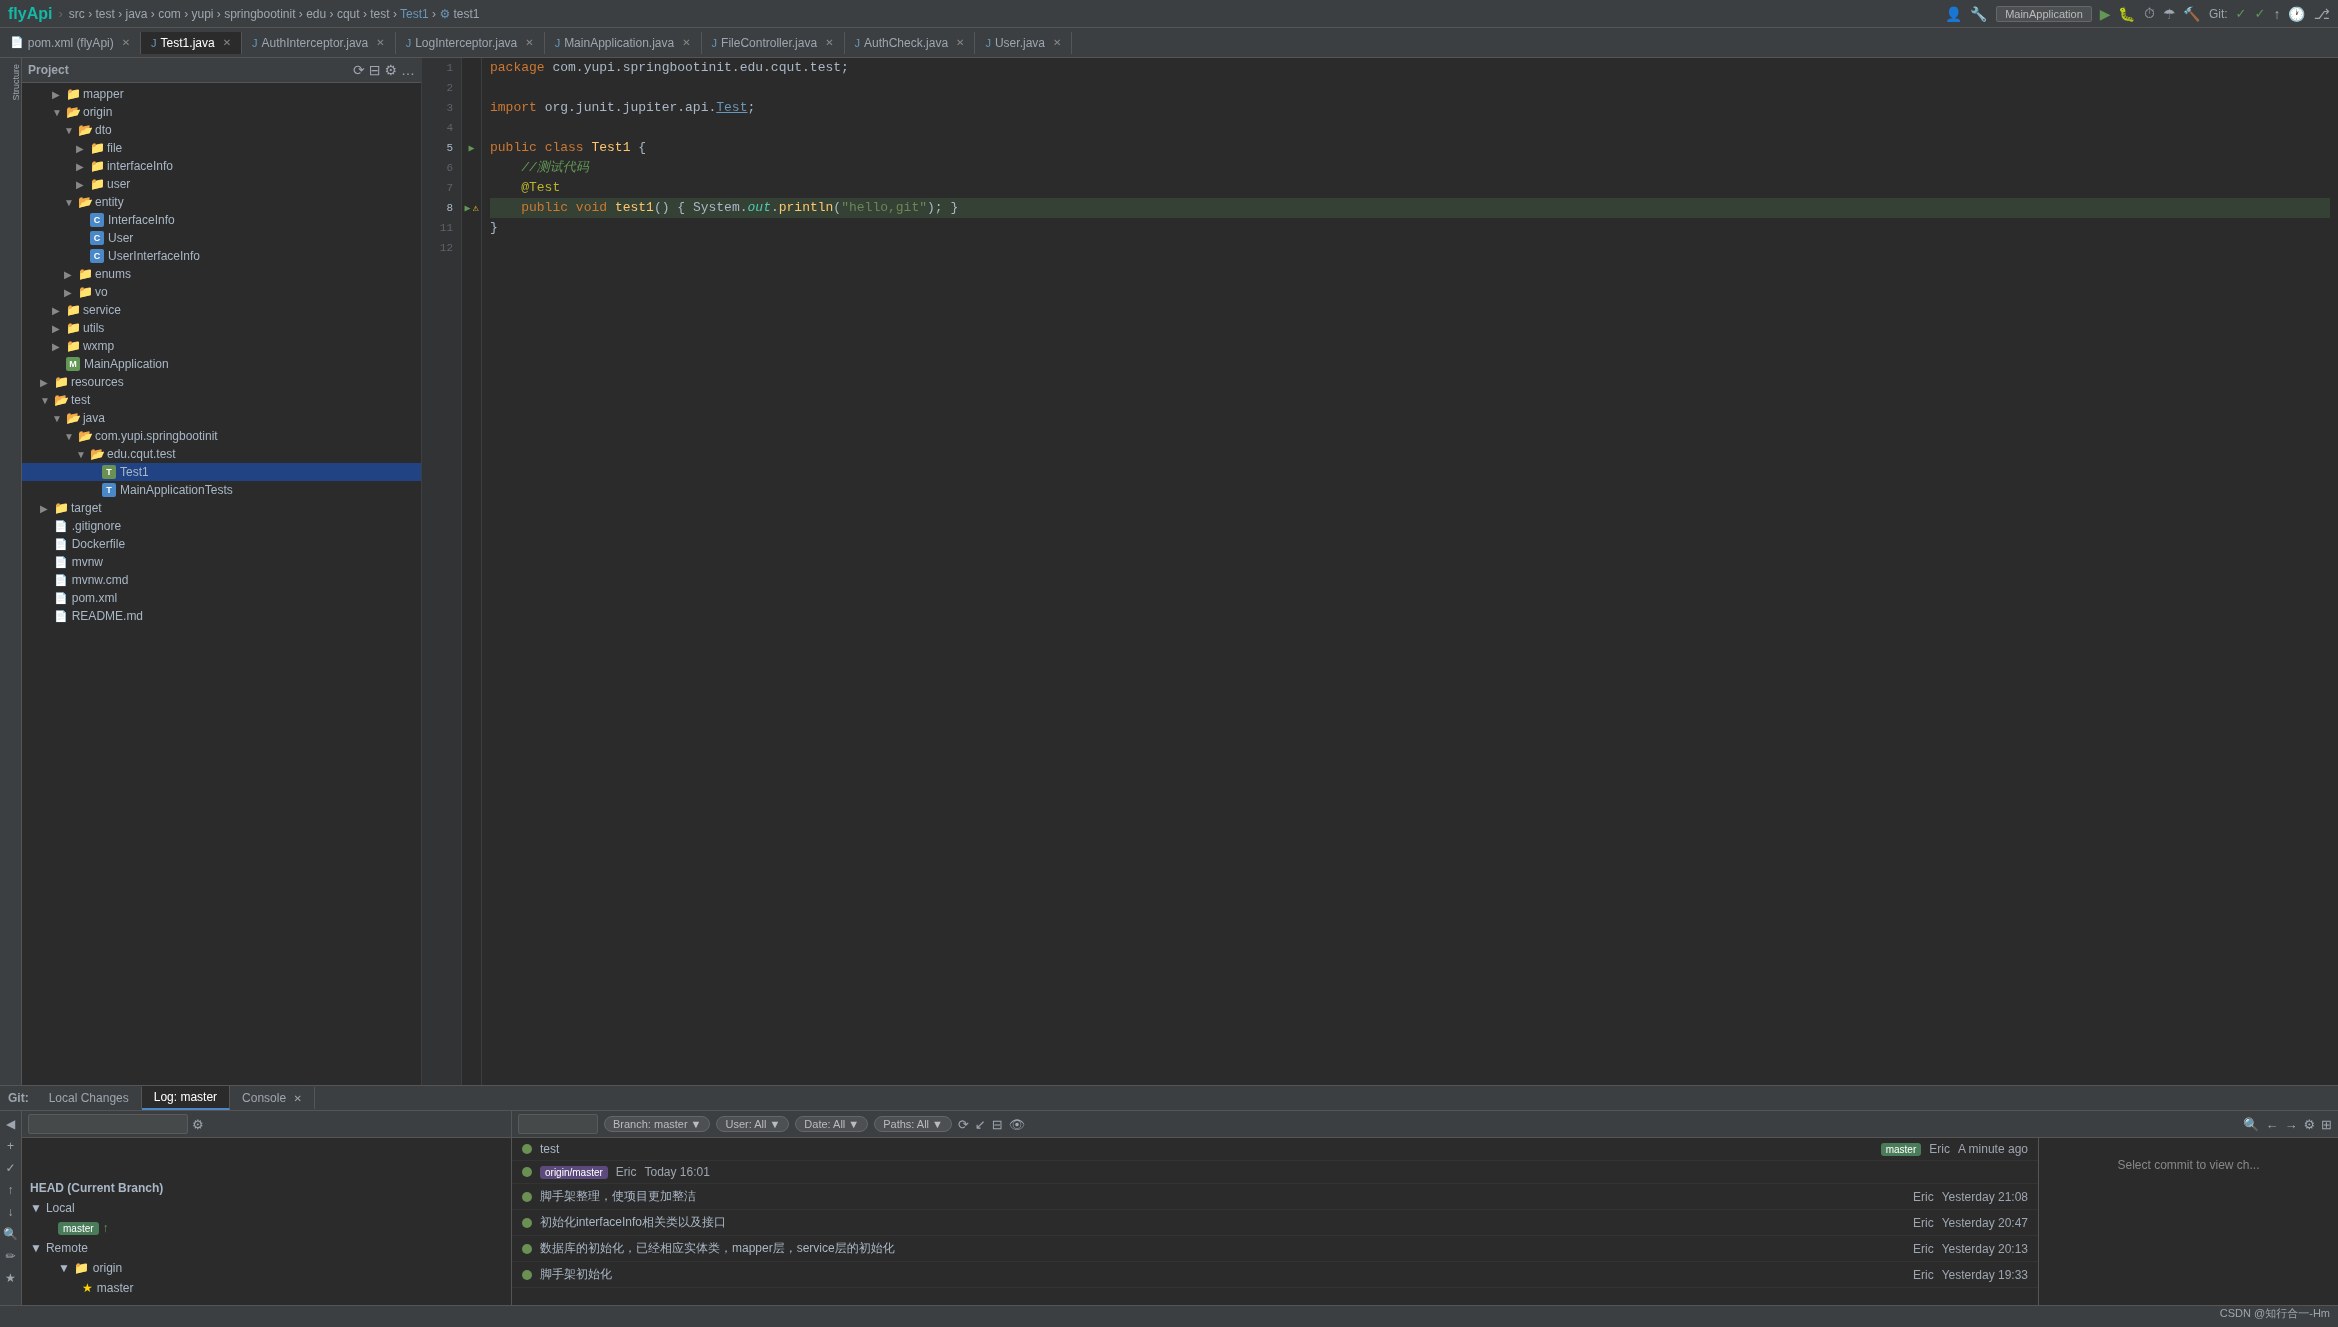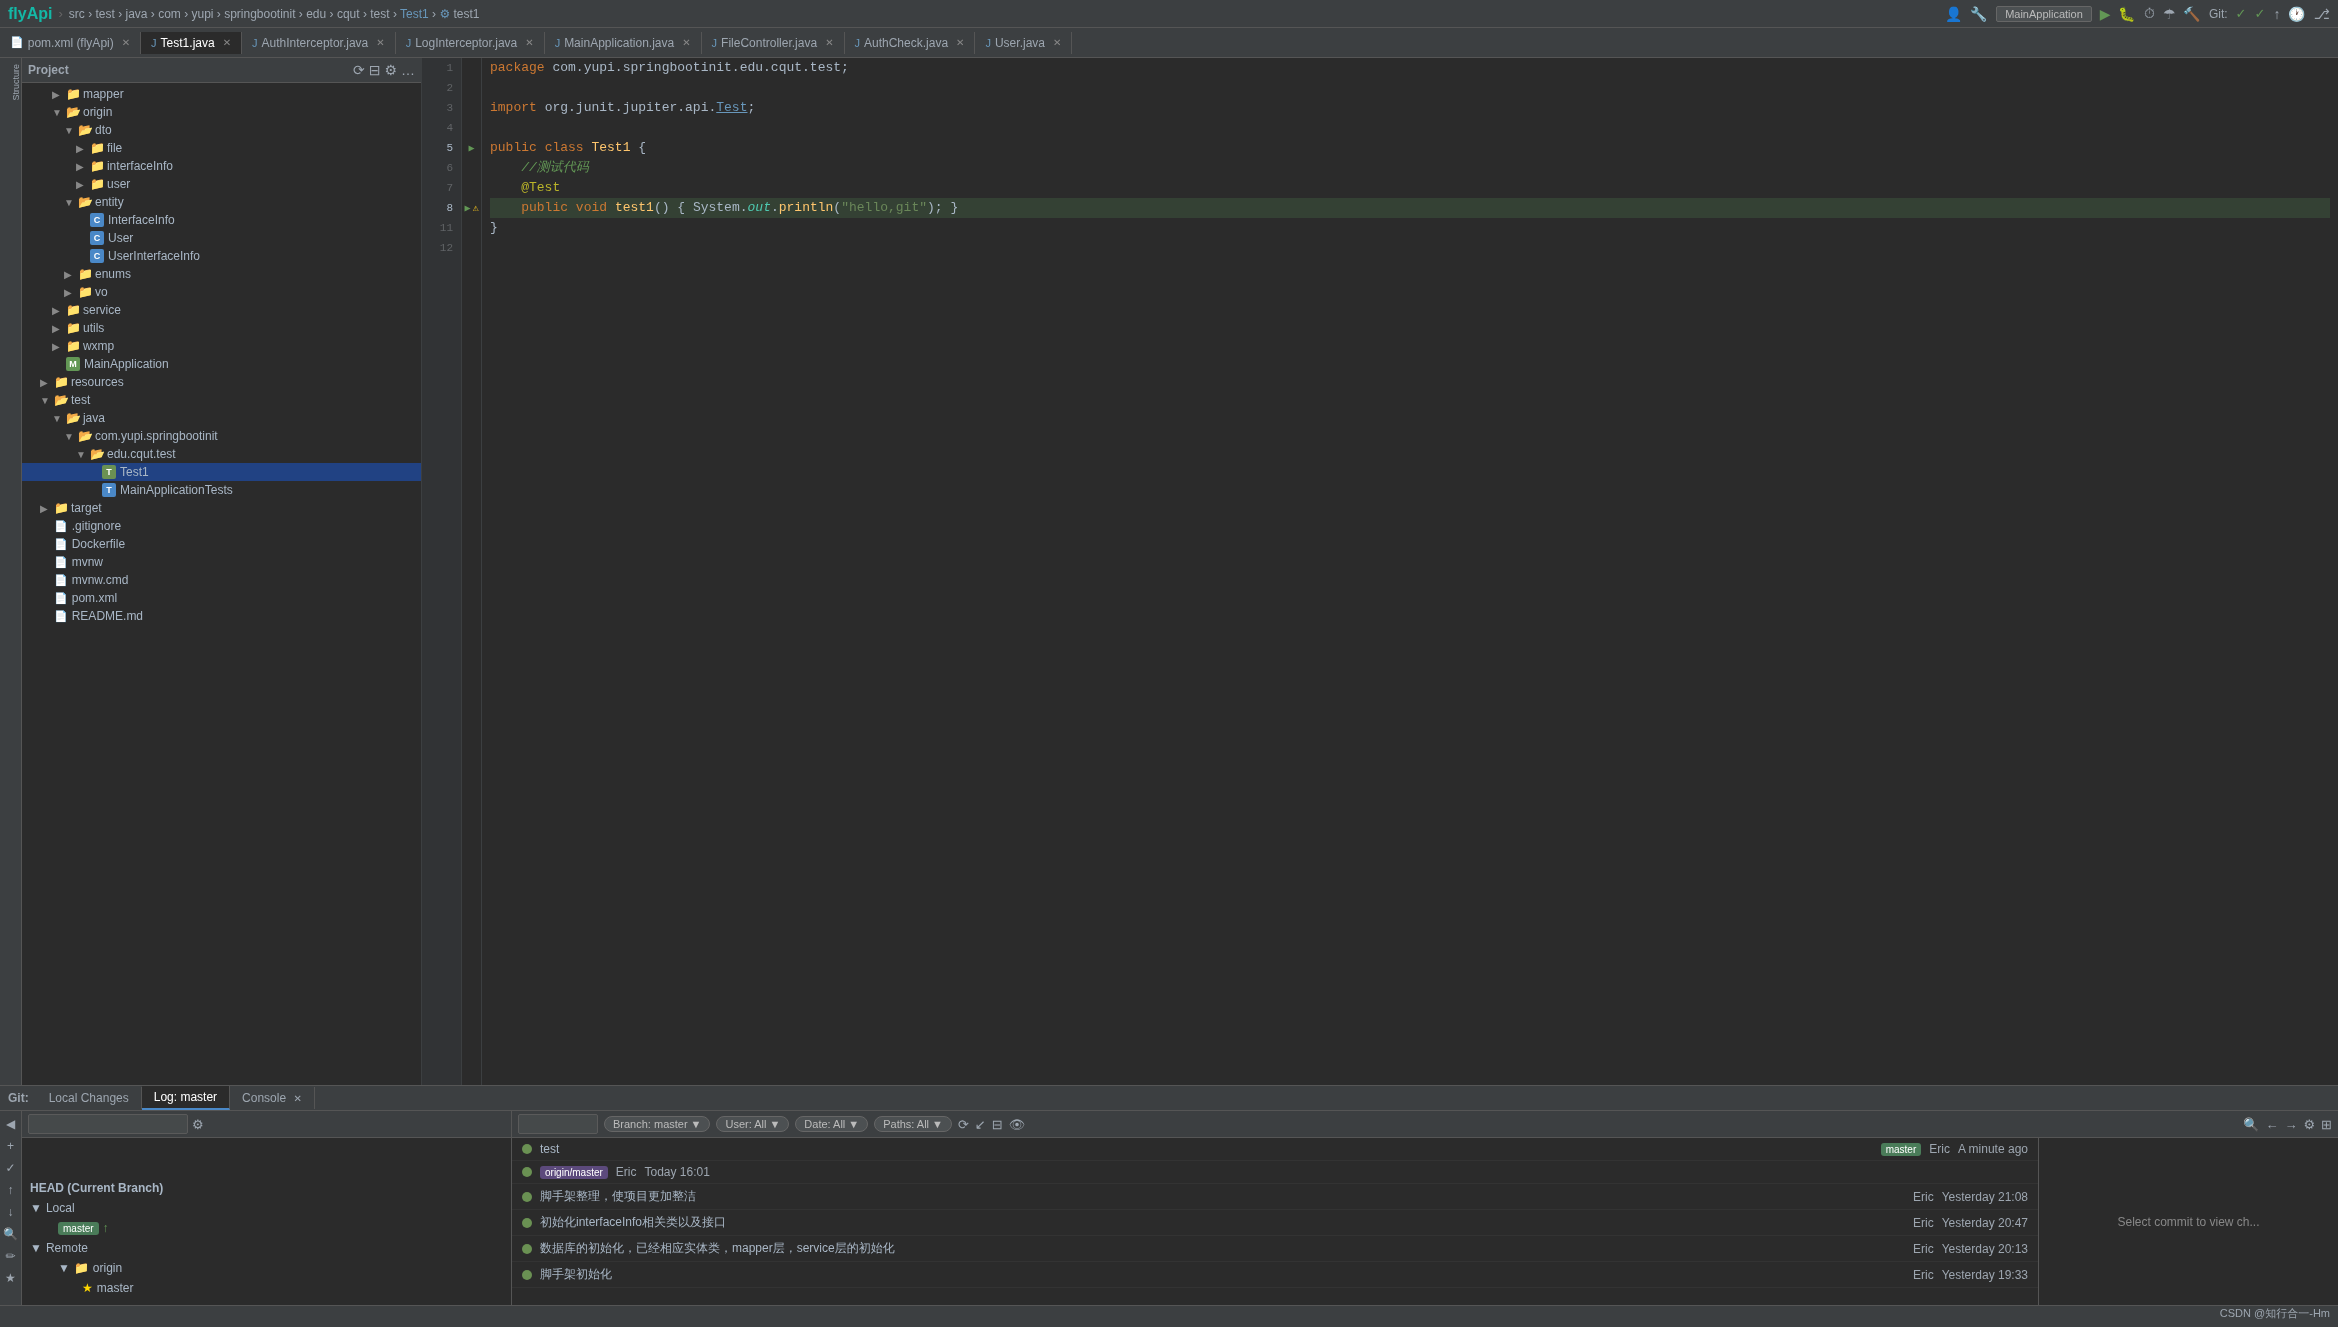--- a/index.html
+++ b/index.html
@@ -79,21 +79,21 @@
     .git-log-row { display: flex; align-items: center; padding: 4px 10px; font-size: 12px; gap: 8px; border-bottom: 1px solid #333; cursor: pointer; }
     .git-dot { width: 10px; height: 10px; border-radius: 50%; flex-shrink: 0; }
     .git-dot-green { background: #6a9153; }
     .git-log-msg { flex: 1; color: #a9b7c6; }
     .git-badge { font-size: 10px; padding: 1px 5px; border-radius: 3px; white-space: nowrap; }
     .git-badge-master { background: #4a7c59; color: #fff; }
     .git-badge-origin { background: #5c4a7c; color: #fff; }
     .git-author { color: #9da6b0; white-space: nowrap; }
     .git-time { color: #9da6b0; white-space: nowrap; }
     .git-select-msg { color: #888; font-size: 12px; padding: 20px; text-align: center; }
-    .git-right-panel { width: 300px; border-left: 1px solid #555; display: flex; align-items: center; justify-content: center; }
+    .git-right-panel { width: 300px; border-left: 1px solid #555; display: flex; align-items: flex-start; justify-content: center; }
 
     
     .left-edge { width: 22px; background: #3c3f41; display: flex; flex-direction: column; align-items: center; padding: 2px 0; border-right: 1px solid #555; flex-shrink: 0; }
     .edge-icon { color: #9da6b0; font-size: 12px; padding: 4px 0; cursor: pointer; width: 100%; text-align: center; }
 
     
     .bottom-left-edge { width: 22px; background: #3c3f41; display: flex; flex-direction: column; align-items: center; padding: 2px 0; border-right: 1px solid #555; }
 
     
     .status-bar { background: #3c3f41; height: 22px; display: flex; align-items: flex-start; padding: 0 8px; font-size: 11px; color: #9da6b0; gap: 12px; border-top: 1px solid #555; flex-shrink: 0; }

